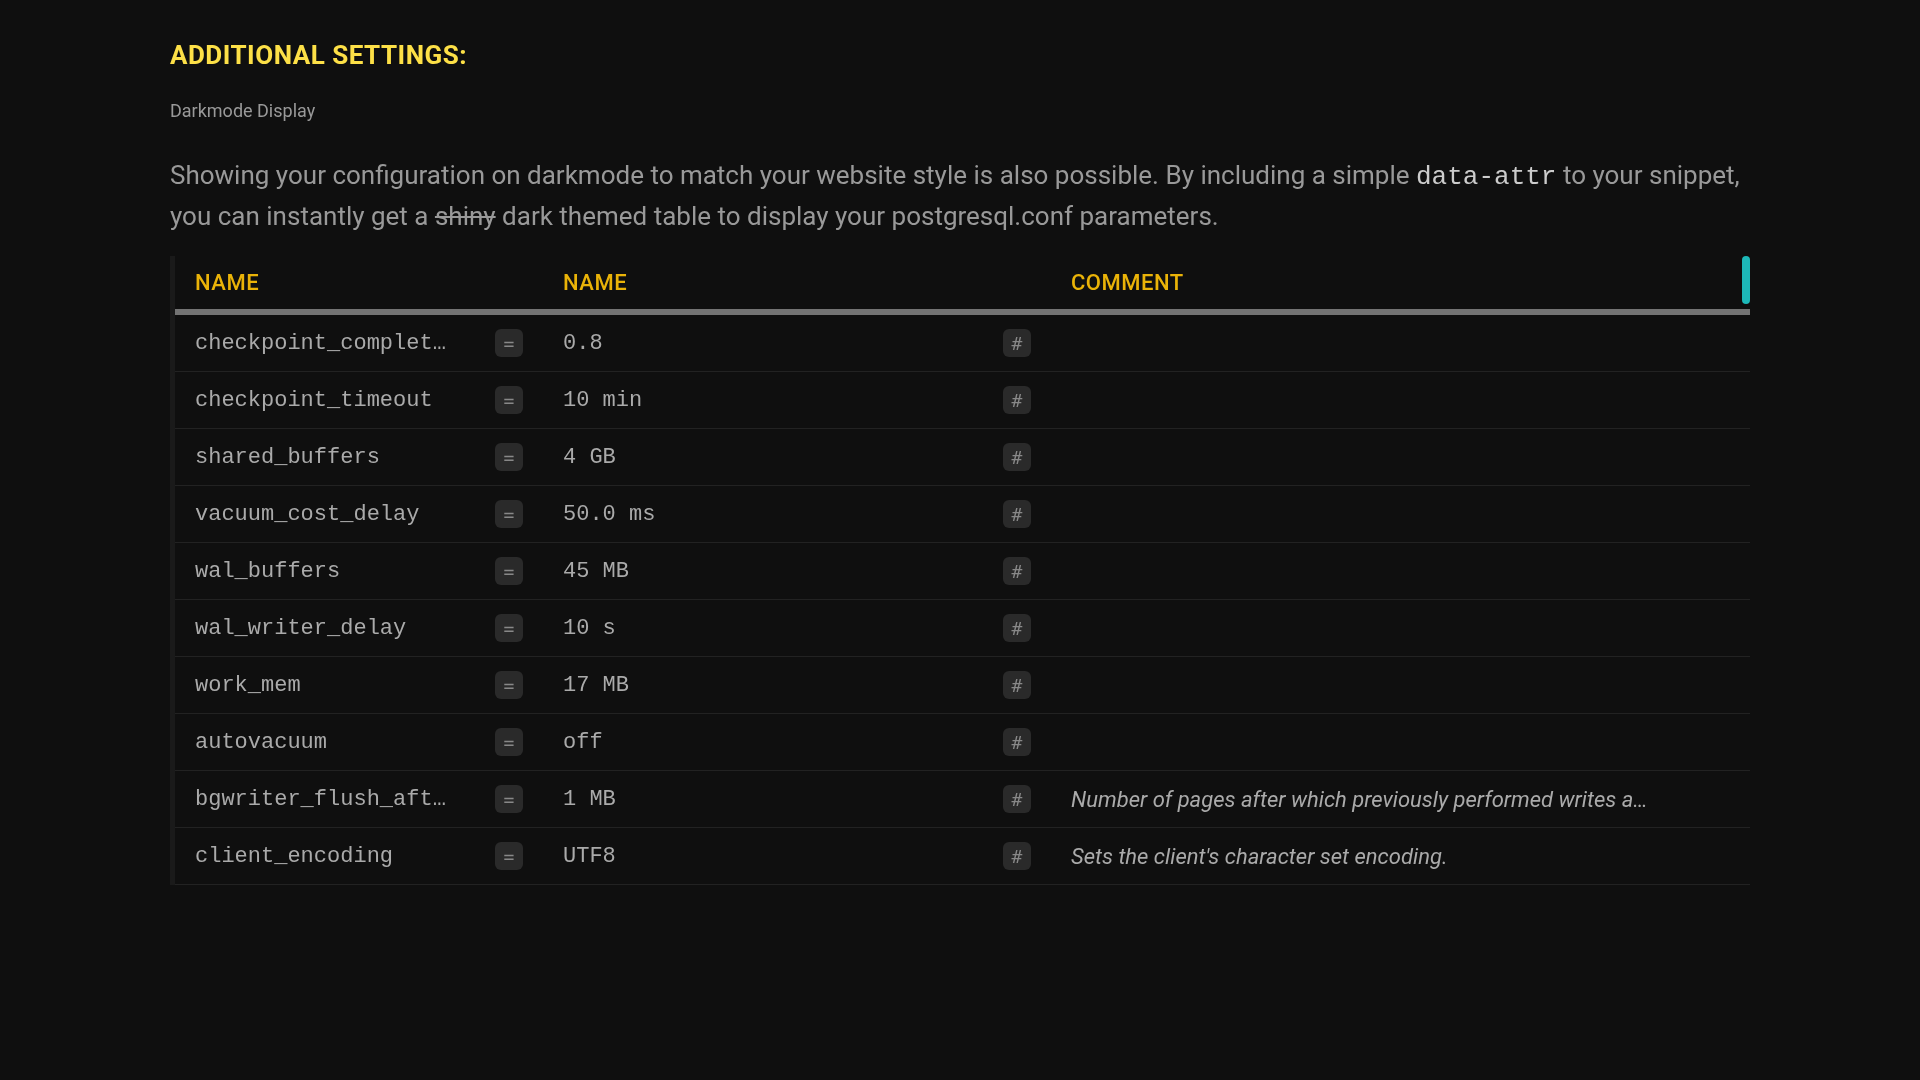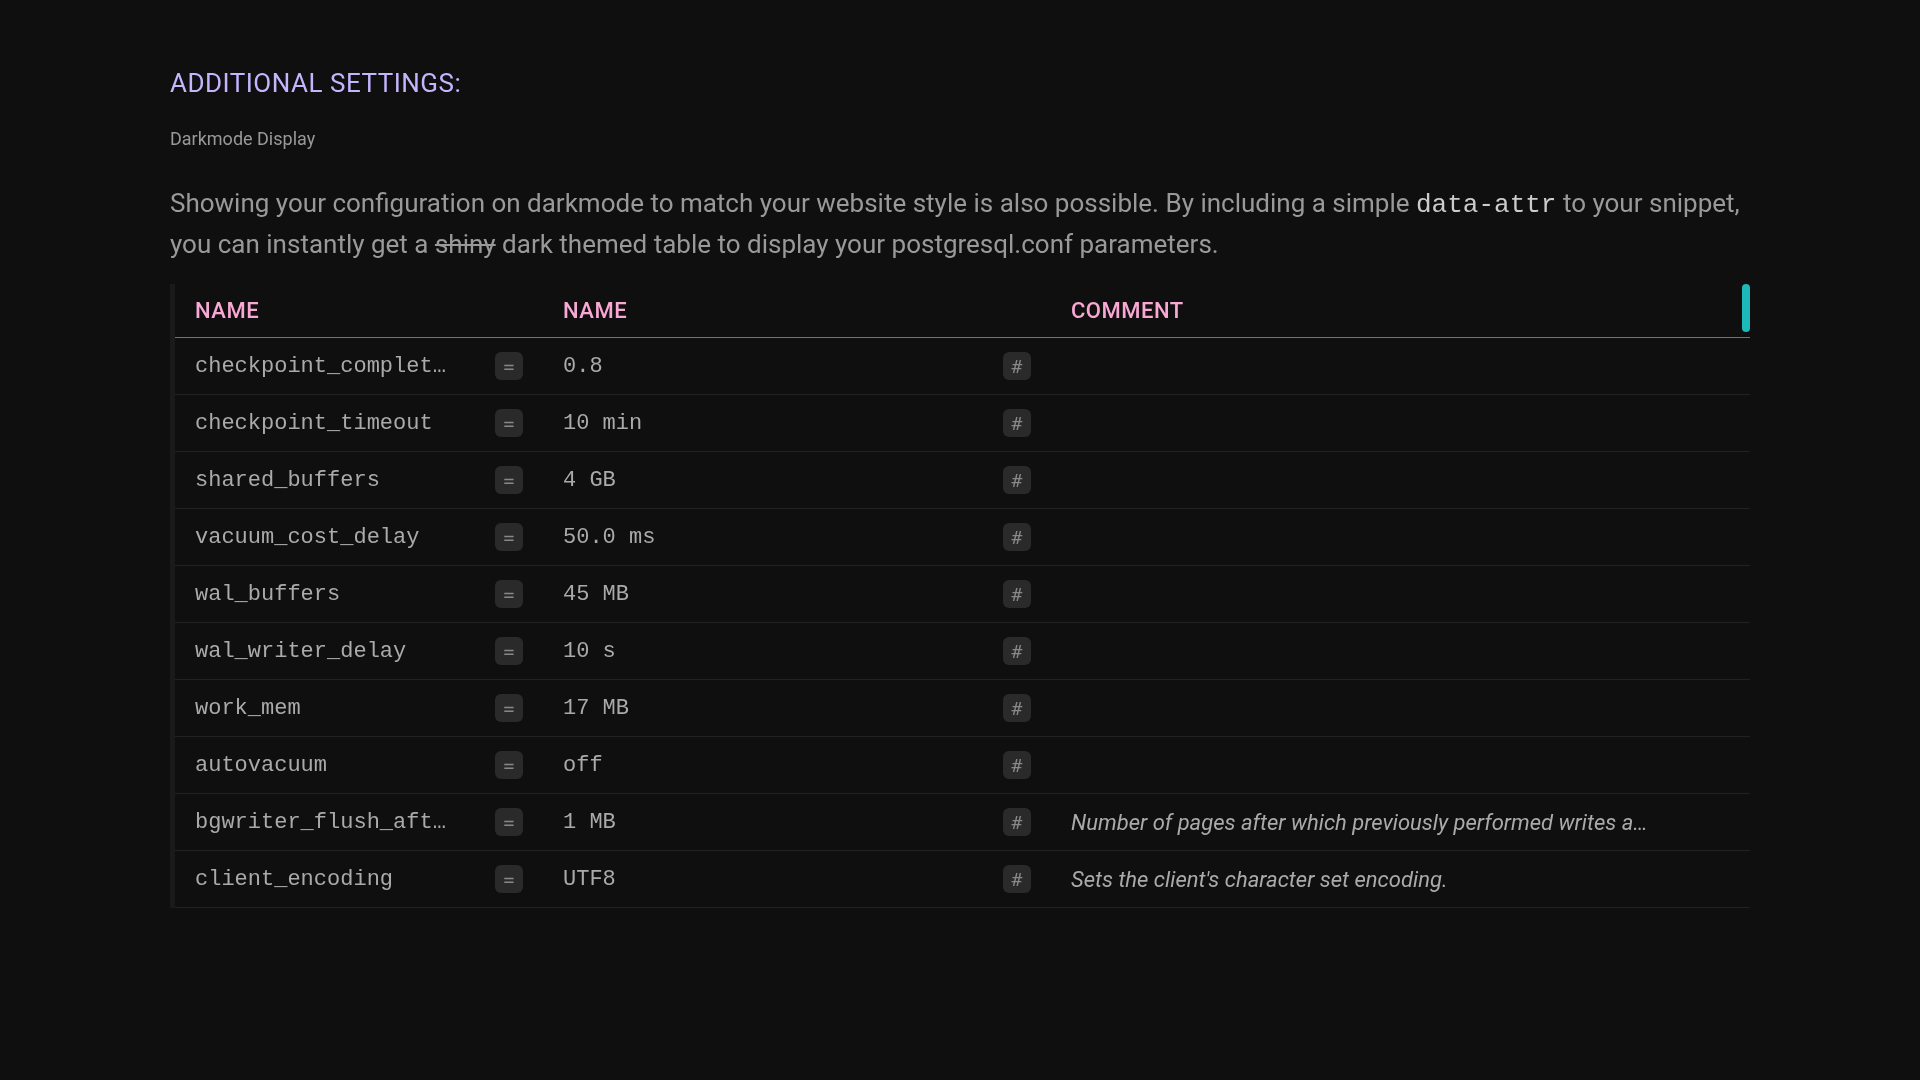--- a/index.html
+++ b/index.html
@@ -8,26 +8,25 @@
       color: #aaa;
       font-family: -apple-system, BlinkMacSystemFont, 'Segoe UI', Roboto, sans-serif;
       width: 1920px;
       height: 1080px;
       overflow: hidden;
     }
     .container {
       padding: 40px 170px;
     }
     .section-header {
-      color: #c4b5fd;
+      color: #fde047;
       font-size: 26px;
-      font-weight: 400;
+      font-weight: 700;
       letter-spacing: 0.5px;
       margin-bottom: 30px;
-      margin-top: 28px;
     }
     .subtitle {
       color: #999;
       font-size: 18px;
       font-weight: 400;
       margin-bottom: 35px;
     }
     .description {
       color: #999;
       font-size: 26px;
@@ -46,26 +45,26 @@
       border-left: 5px solid #1a1a1a;
       position: relative;
       background: #0f0f0f;
     }
     .config-table {
       width: 100%;
       border-collapse: collapse;
     }
     .config-table thead th {
       text-align: left;
-      color: #f9a8d4;
+      color: #eab308;
       font-weight: 500;
       font-size: 22px;
       padding: 14px 20px;
       letter-spacing: 0.5px;
-      border-bottom: 1px solid #737373;
+      border-bottom: 6px solid #737373;
     }
     .config-table tbody tr {
       border-bottom: 1px solid #222;
     }
     .config-table td {
       padding: 14px 20px;
       font-size: 22px;
       color: #aaa;
       vertical-align: middle;
     }

